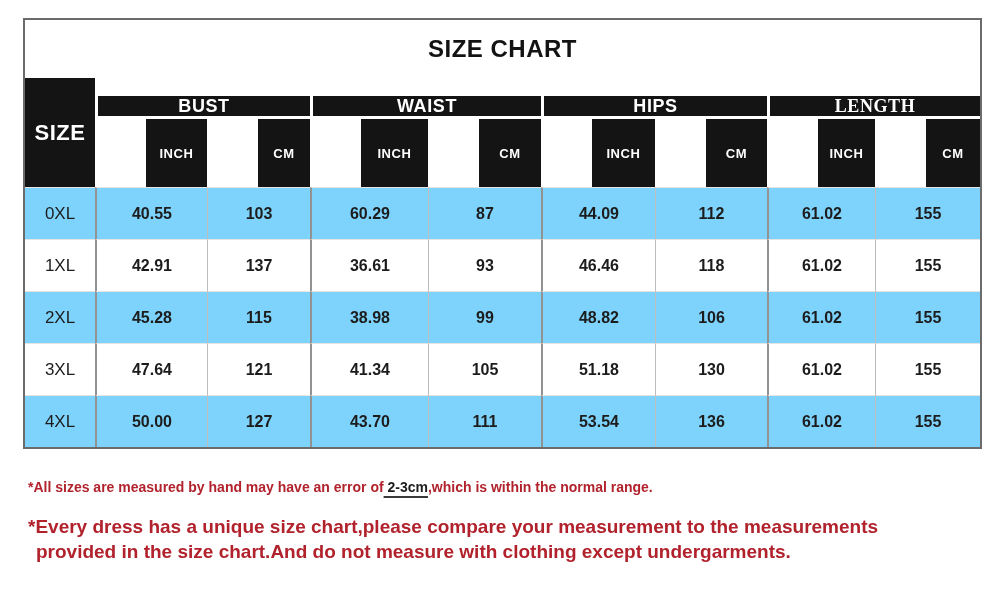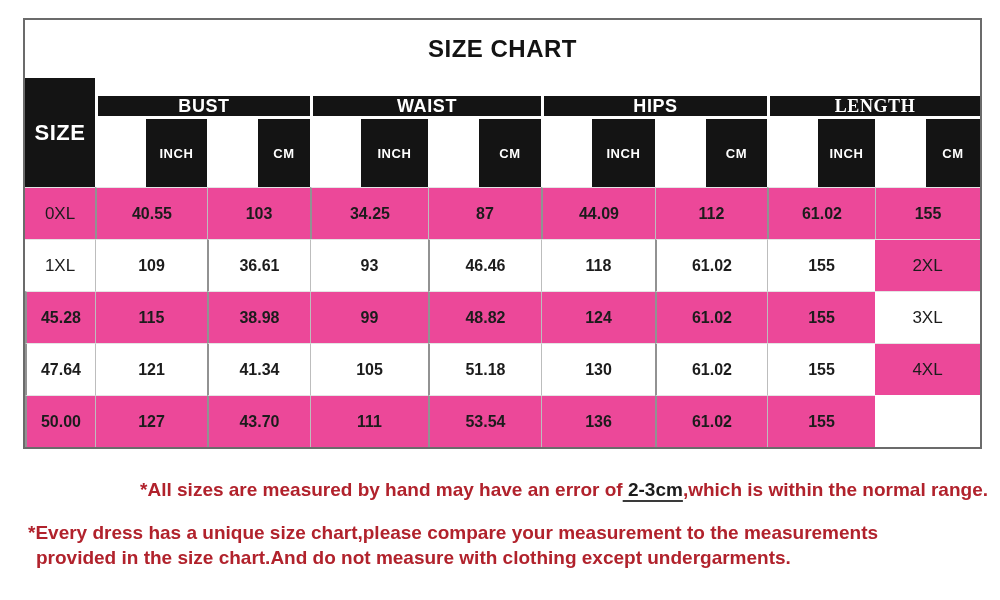--- a/index.html
+++ b/index.html
@@ -83,36 +83,35 @@
     color: #1c1c1c;
     font-size: 16px;
     font-weight: 600;
   }
   .d.gs { border-left: 2px solid #929292; }
   .d-size {
     border-left: none;
     font-weight: 400;
     font-size: 17px;
   }
-  .row-a { background: #ec4899; }
+  .row-a { background: #7dd3fc; }
   .row-b { background: #ffffff; text-align: right; }
 
   
   .notes {
     position: absolute;
     left: 28px;
     top: 479px;
     width: 960px;
     color: #b1222c;
     font-weight: 700;
   }
   .note1 {
-    font-size: 19px;
+    font-size: 14px;
     white-space: nowrap;
-    text-align: right;
   }
   .note1 .hl {
     color: #1c1c1c;
     text-decoration: underline;
     text-decoration-color: #3a3a3a;
     text-decoration-thickness: 2px;
     text-underline-offset: 4px;
     white-space: pre;
   }
   .note2 {
@@ -144,43 +143,44 @@
       <div class="cell hdr c-unit">INCH</div>
       <div class="cell hdr c-unit">CM</div>
       <div class="cell hdr c-unit">INCH</div>
       <div class="cell hdr c-unit">CM</div>
       <div class="cell hdr c-unit">INCH</div>
       <div class="cell hdr c-unit">CM</div>
 
       <div class="cell d d-size row-a">0XL</div>
       <div class="cell d gs row-a">40.55</div>
       <div class="cell d row-a">103</div>
-      <div class="cell d gs row-a">34.25</div>
+      <div class="cell d gs row-a">60.29</div>
       <div class="cell d row-a">87</div>
       <div class="cell d gs row-a">44.09</div>
       <div class="cell d row-a">112</div>
       <div class="cell d gs row-a">61.02</div>
       <div class="cell d row-a">155</div>
 
       <div class="cell d d-size row-b">1XL</div>
-      <div class="cell d row-b">109</div>
+      <div class="cell d gs row-b">42.91</div>
+      <div class="cell d row-b">137</div>
       <div class="cell d gs row-b">36.61</div>
       <div class="cell d row-b">93</div>
       <div class="cell d gs row-b">46.46</div>
       <div class="cell d row-b">118</div>
       <div class="cell d gs row-b">61.02</div>
       <div class="cell d row-b">155</div>
 
       <div class="cell d d-size row-a">2XL</div>
       <div class="cell d gs row-a">45.28</div>
       <div class="cell d row-a">115</div>
       <div class="cell d gs row-a">38.98</div>
       <div class="cell d row-a">99</div>
       <div class="cell d gs row-a">48.82</div>
-      <div class="cell d row-a">124</div>
+      <div class="cell d row-a">106</div>
       <div class="cell d gs row-a">61.02</div>
       <div class="cell d row-a">155</div>
 
       <div class="cell d d-size row-b">3XL</div>
       <div class="cell d gs row-b">47.64</div>
       <div class="cell d row-b">121</div>
       <div class="cell d gs row-b">41.34</div>
       <div class="cell d row-b">105</div>
       <div class="cell d gs row-b">51.18</div>
       <div class="cell d row-b">130</div>

